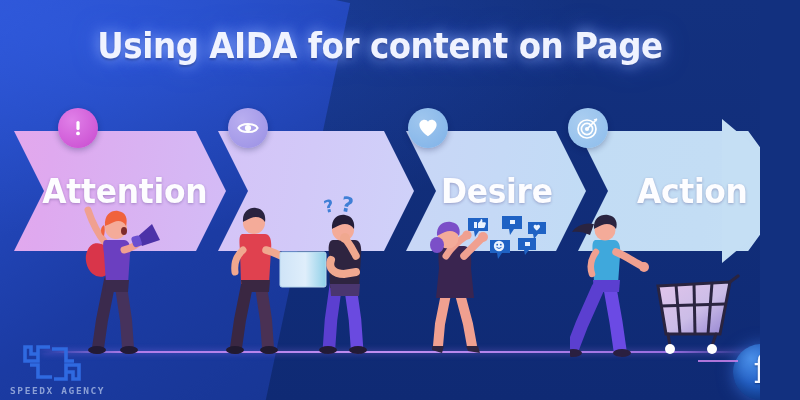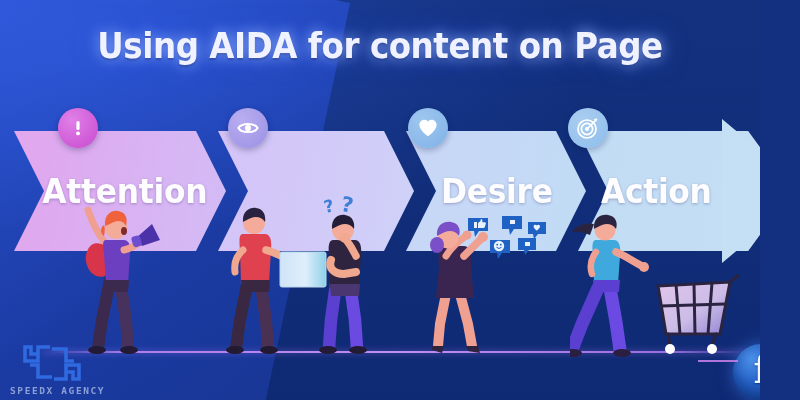--- a/index.html
+++ b/index.html
@@ -145,21 +145,21 @@
     <div class="chev chev3"></div>
     <div class="chev chev4"></div>
     <div class="arrowhead"></div>
 
     <div class="seg" style="left:24px;">
       <span class="lbl">Attention</span>
     </div>
     <div class="seg" style="left:424px;justify-content:center;">
       <span class="lbl">Desire</span>
     </div>
-    <div class="seg" style="left:584px;justify-content:center;">
+    <div class="seg" style="left:620px;justify-content:center;">
       <span class="lbl">Action</span>
     </div>
   </div>
 
   <div class="badge badge1">
     <svg width="22" height="22" viewBox="0 0 22 22">
       <rect x="9.4" y="4" width="3.2" height="9" rx="1.6" fill="#fff"></rect>
       <circle cx="11" cy="16.4" r="1.9" fill="#fff"></circle>
     </svg>
   </div>

